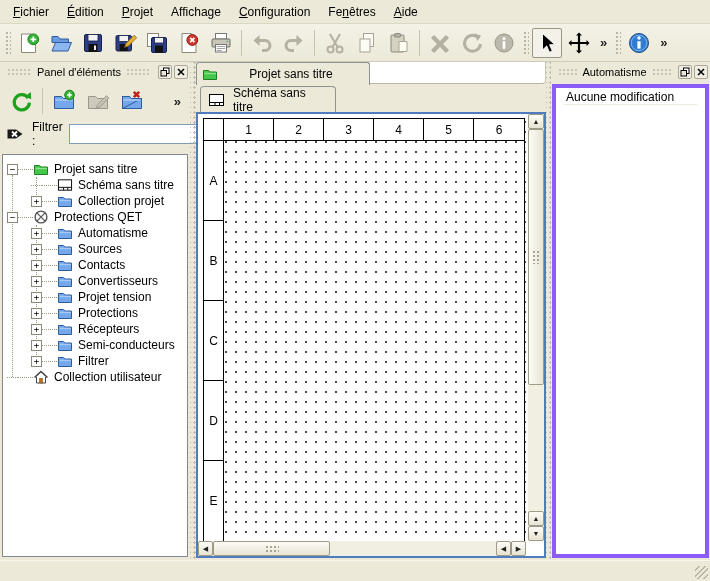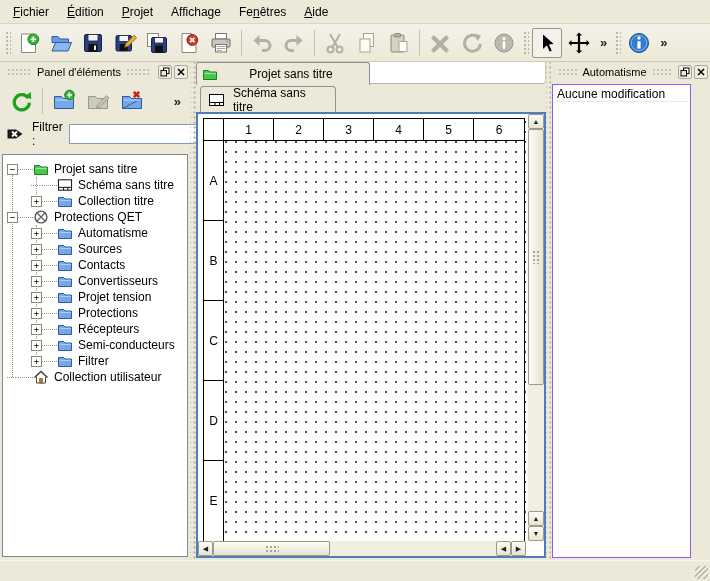--- a/index.html
+++ b/index.html
@@ -155,42 +155,43 @@
   }
   #hscroll .sthumb { background:linear-gradient(180deg,#fdfcf6,#e7e4d3); }
   .sgrip {
     width:8px; height:14px;
     background-image:radial-gradient(#aaa695 1px, rgba(0,0,0,0) 1.2px);
     background-size:4px 4px;
   }
   #hscroll .sgrip { width:14px; height:8px; }
   
   #undo-list {
-    position:absolute; left:1px; top:22px; width:139px; height:474px;
-    background:#fff; border:1px solid #8b5cf6; padding:1px 2px; overflow:hidden;
+    position:absolute; left:1px; top:22px; width:157px; height:474px;
+    background:#fff; border:4px solid #8b5cf6; padding:1px 8px; overflow:hidden;
   }
   .list-item { height:16px; line-height:16px; padding-left:2px; border-bottom:1px solid #eceade; }
   
   #statusbar {
     position:absolute; left:0; top:560px; width:710px; height:21px;
     background:#ece9d8; border-top:1px solid #f7f5ec;
   }
   #resize-grip {
     position:absolute; right:2px; bottom:2px; width:13px; height:13px;
     background:repeating-linear-gradient(135deg, rgba(0,0,0,0) 0 2.5px, #b9b5a4 2.5px 4px);
   }
 </style>
 </head>
 <body>
 
 <div id="menubar">
     <div class="menu-item"><u>F</u>ichier</div>
     <div class="menu-item"><u>É</u>dition</div>
     <div class="menu-item"><u>P</u>rojet</div>
     <div class="menu-item">Afficha<u>g</u>e</div>
+    <div class="menu-item"><u>C</u>onfiguration</div>
     <div class="menu-item">Fe<u>n</u>êtres</div>
     <div class="menu-item"><u>A</u>ide</div>
   </div>
 
 <div id="toolbar">
   <span class="grip"></span>
   <div id="bar-main" class="bar">
       <div class="tbtn">
         <span class="icon" style="height: 24px; width: 24px;">
           <svg viewBox="0 0 24 24">
@@ -468,21 +469,21 @@
           </div>
           <div class="tree-row" style="padding-left: 28px;">
             <span class="expbox">+</span>
             <span class="stub"></span>
             <span class="icon" style="height: 16px; width: 16px;">
               <svg viewBox="0 0 16 16">
                 <path d="M1.5 13.5v-9h5L8 6h6.5v7.5z" fill="#74a7ec" stroke="#2d5c9e"></path>
                 <path d="M2.5 7.5h11.5" stroke="#a9c9f4" stroke-width="1.4"></path>
               </svg>
             </span>
-            <span class="lbl">Collection titre</span>
+            <span class="lbl">Collection projet</span>
           </div>
           <div class="tree-row" style="padding-left: 4px;">
             <span class="expbox">−</span>
             <span class="stub"></span>
             <span class="icon" style="height: 16px; width: 16px;">
               <svg viewBox="0 0 16 16">
                 <circle cx="8" cy="8" r="5.9" fill="#fafafa" stroke="#555" stroke-width="1.4"></circle>
                 <path d="M3.9 3.9l8.2 8.2M12.1 3.9L3.9 12.1" stroke="#555" stroke-width="1.2"></path>
               </svg>
             </span>

